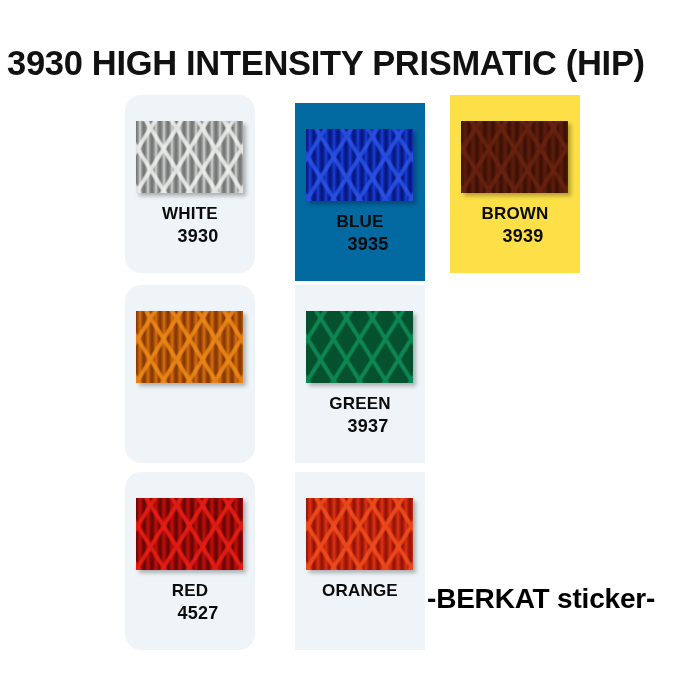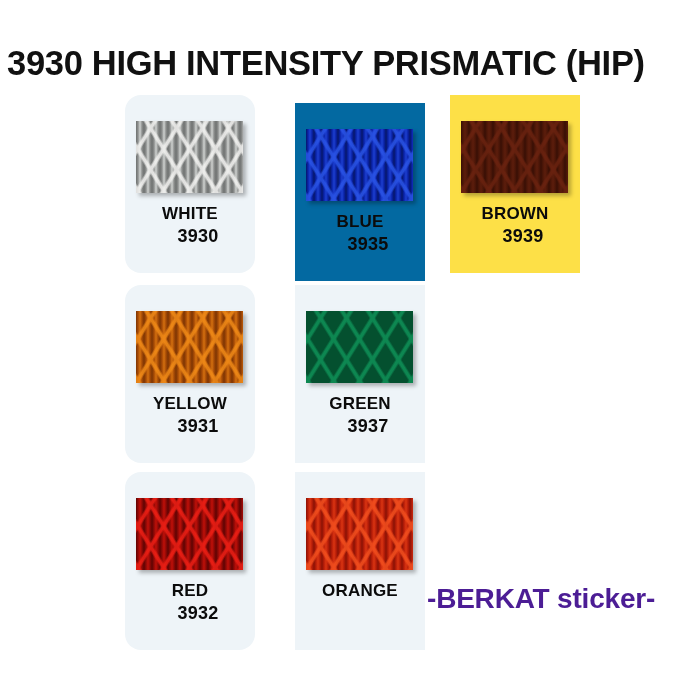--- a/index.html
+++ b/index.html
@@ -161,53 +161,49 @@
         <div class="swatch-caption">
           <span class="swatch-name">BROWN</span>
           <span class="swatch-code">3939</span>
         </div>
       </div>
       <div class="swatch-card col-0 row-1" style="background-color: rgb(238, 244, 248);">
         <div class="swatch-chip" style="background-color: rgb(166, 75, 6);">
           <div class="chip-vstripe" style="background: repeating-linear-gradient(90deg, rgb(125, 53, 3) 0px, rgb(166, 75, 6) 2px, rgb(212, 112, 15) 4px, rgb(166, 75, 6) 6px, rgb(125, 53, 3) 8px);"></div>
           <div class="chip-lattice" style="background: repeating-linear-gradient(58deg, transparent 0px, transparent 8px, rgb(242, 140, 24) 10px, rgb(242, 140, 24) 12px, transparent 14px, transparent 22px), repeating-linear-gradient(-58deg, transparent 0px, transparent 8px, rgb(242, 140, 24) 10px, rgb(242, 140, 24) 12px, transparent 14px, transparent 22px); opacity: 0.85;"></div>
         </div>
-        <div class="swatch-caption">
-          <span class="swatch-name">YELLOW</span>
-          <span class="swatch-code">3931</span>
-        </div>
       </div>
       <div class="swatch-card col-1 row-1" style="background-color: rgb(238, 244, 248);">
         <div class="swatch-chip" style="background-color: rgb(4, 80, 47);">
           <div class="chip-vstripe"></div>
           <div class="chip-lattice" style="background: repeating-linear-gradient(58deg, transparent 0px, transparent 8px, rgb(15, 145, 88) 10px, rgb(15, 145, 88) 12px, transparent 14px, transparent 22px), repeating-linear-gradient(-58deg, transparent 0px, transparent 8px, rgb(15, 145, 88) 10px, rgb(15, 145, 88) 12px, transparent 14px, transparent 22px); opacity: 0.85;"></div>
         </div>
         <div class="swatch-caption">
           <span class="swatch-name">GREEN</span>
           <span class="swatch-code">3937</span>
         </div>
       </div>
       <div class="swatch-card col-0 row-2" style="background-color: rgb(238, 244, 248);">
         <div class="swatch-chip" style="background-color: rgb(143, 9, 6);">
           <div class="chip-vstripe" style="background: repeating-linear-gradient(90deg, rgb(94, 4, 3) 0px, rgb(143, 9, 6) 2px, rgb(192, 16, 9) 4px, rgb(143, 9, 6) 6px, rgb(94, 4, 3) 8px);"></div>
           <div class="chip-lattice" style="background: repeating-linear-gradient(58deg, transparent 0px, transparent 8px, rgb(239, 32, 22) 10px, rgb(239, 32, 22) 12px, transparent 14px, transparent 22px), repeating-linear-gradient(-58deg, transparent 0px, transparent 8px, rgb(239, 32, 22) 10px, rgb(239, 32, 22) 12px, transparent 14px, transparent 22px); opacity: 0.85;"></div>
         </div>
         <div class="swatch-caption">
           <span class="swatch-name">RED</span>
-          <span class="swatch-code">3932</span>
+          <span class="swatch-code">4527</span>
         </div>
       </div>
       <div class="swatch-card col-1 row-2" style="background-color: rgb(238, 244, 248);">
         <div class="swatch-chip" style="background-color: rgb(184, 30, 9);">
           <div class="chip-vstripe" style="background: repeating-linear-gradient(90deg, rgb(138, 18, 5) 0px, rgb(184, 30, 9) 2px, rgb(218, 53, 18) 4px, rgb(184, 30, 9) 6px, rgb(138, 18, 5) 8px);"></div>
           <div class="chip-lattice" style="background: repeating-linear-gradient(58deg, transparent 0px, transparent 8px, rgb(244, 80, 31) 10px, rgb(244, 80, 31) 12px, transparent 14px, transparent 22px), repeating-linear-gradient(-58deg, transparent 0px, transparent 8px, rgb(244, 80, 31) 10px, rgb(244, 80, 31) 12px, transparent 14px, transparent 22px); opacity: 0.85;"></div>
         </div>
         <div class="swatch-caption">
           <span class="swatch-name">ORANGE</span>
         </div>
       </div>
     </div>
 
-  <div id="watermark" style="color: #4c1d95;">
+  <div id="watermark" style="color: #000000;">
     <span>-</span><span class="wm-upper">BERKAT</span><span> sticker-</span>
   </div>
 
 </div>
 
 </body></html>

